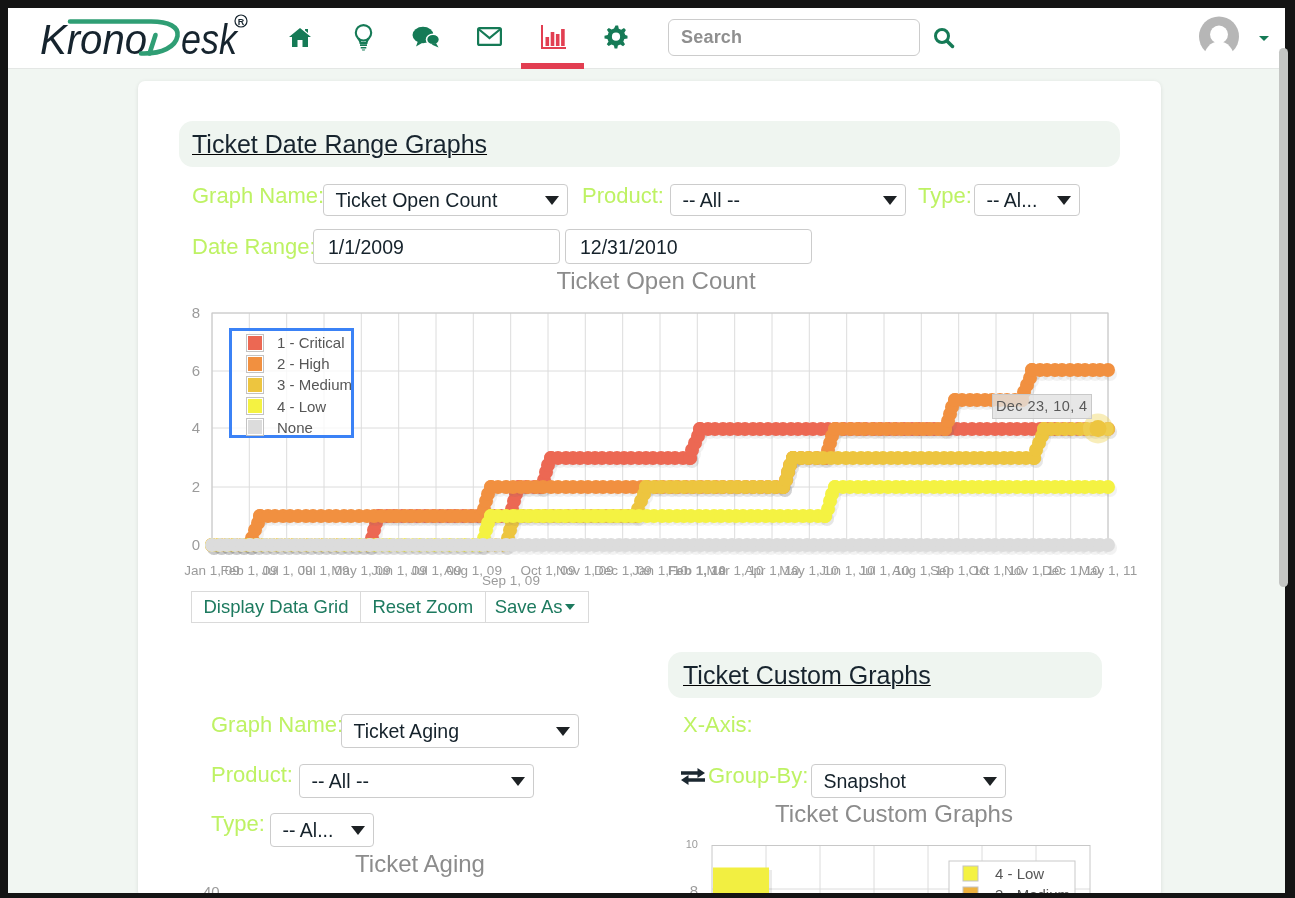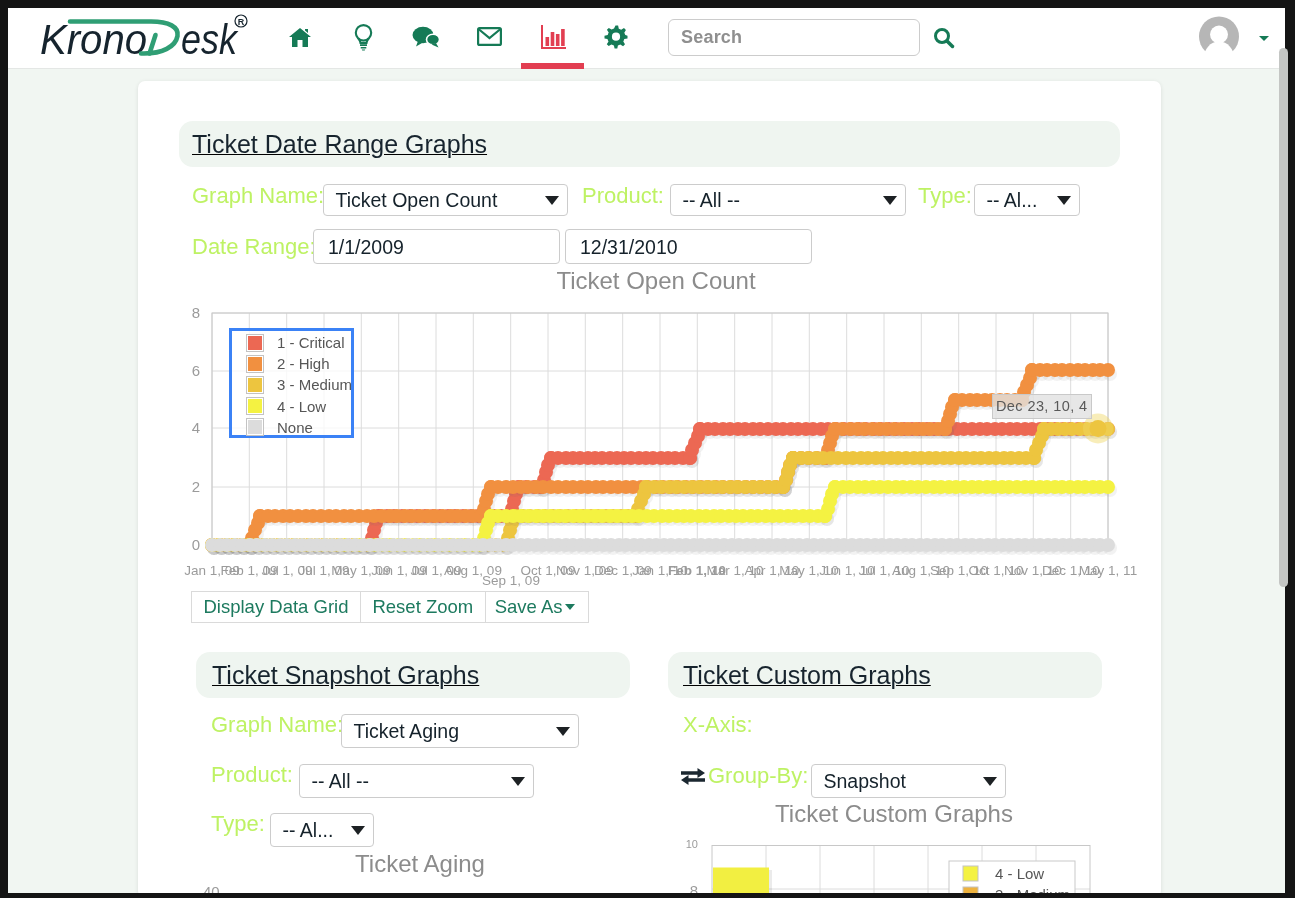--- a/index.html
+++ b/index.html
@@ -1597,21 +1597,20 @@
       </div>
     </div>
   <div class="abs" id="tip">Dec 23, 10, 4</div>
 
   <div class="abs" id="btns">
       <div class="b">Display Data Grid</div>
       <div class="b">Reset Zoom</div>
       <div class="b last">Save As<span class="bcar"></span></div>
     </div>
 
-  <div class="abs band" style="left:196px;top:652px;width:434px;height:46px;"><span style="margin-left:16px;">Ticket Snapshot Graphs</span></div>
   <div class="abs lbl" style="left:211px;top:712px;">Graph Name:</div>
   <div class="abs sel" style="left:341px;top:714px;width:238px;height:34px;">
       <span class="tx">Ticket Aging</span>
       <span class="car"></span>
     </div>
   <div class="abs lbl" style="left:211px;top:762px;">Product:</div>
   <div class="abs sel" style="left:299px;top:764px;width:235px;height:34px;">
       <span class="tx">-- All --</span>
       <span class="car"></span>
     </div>

